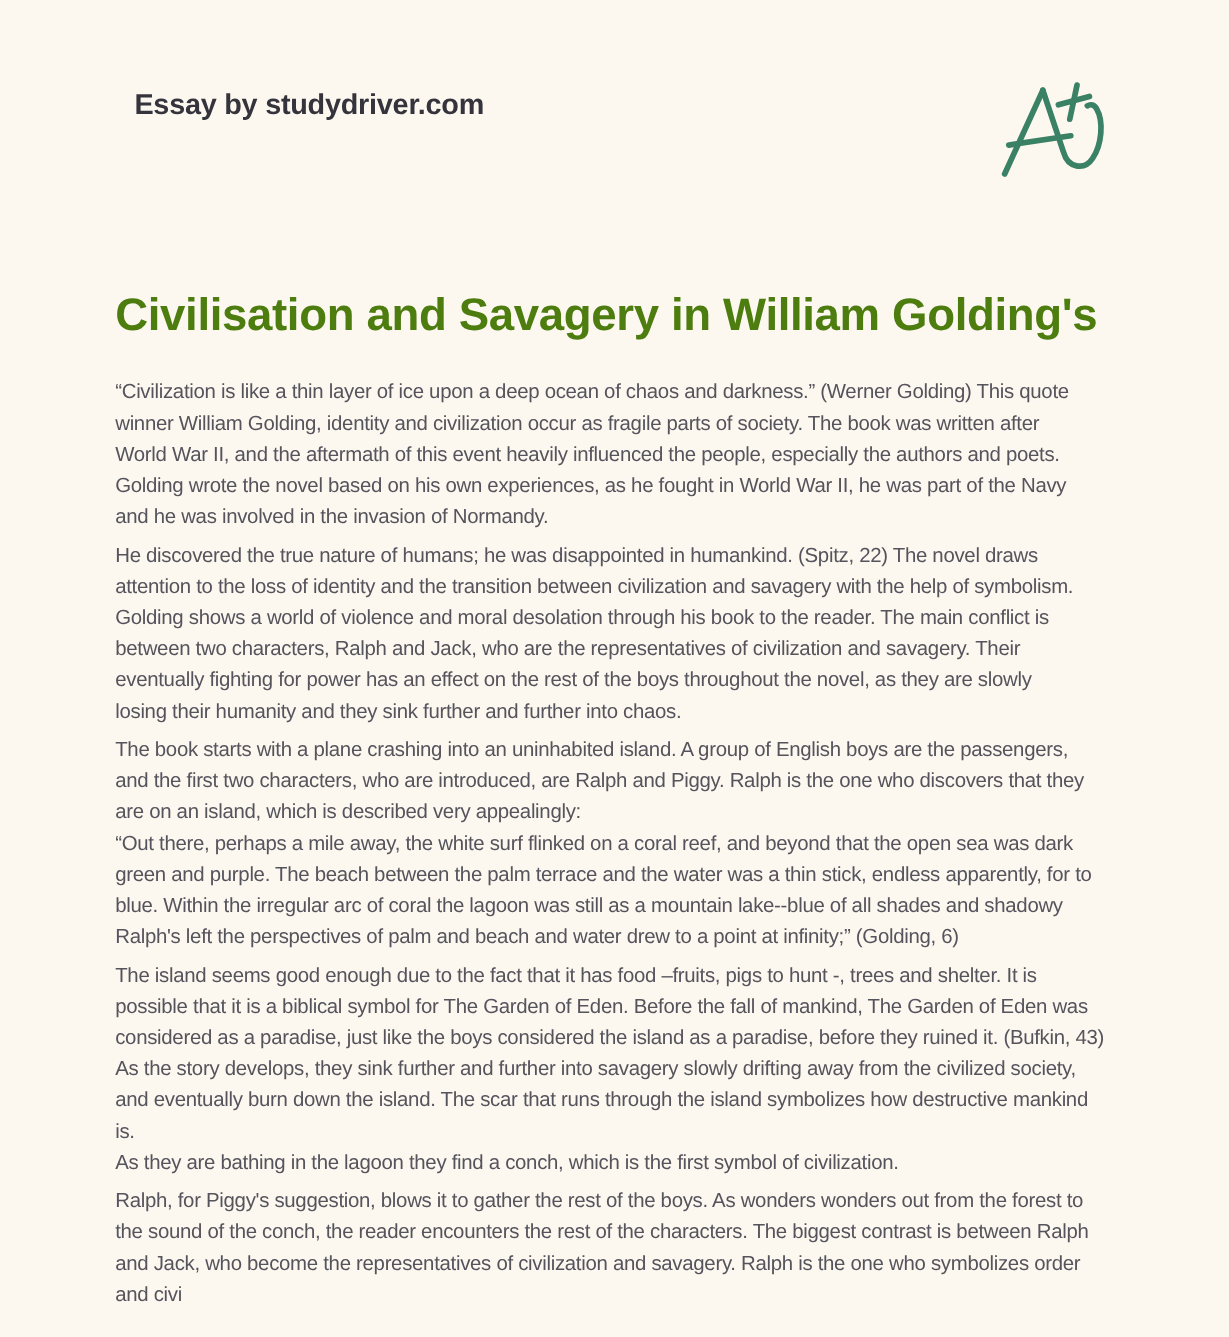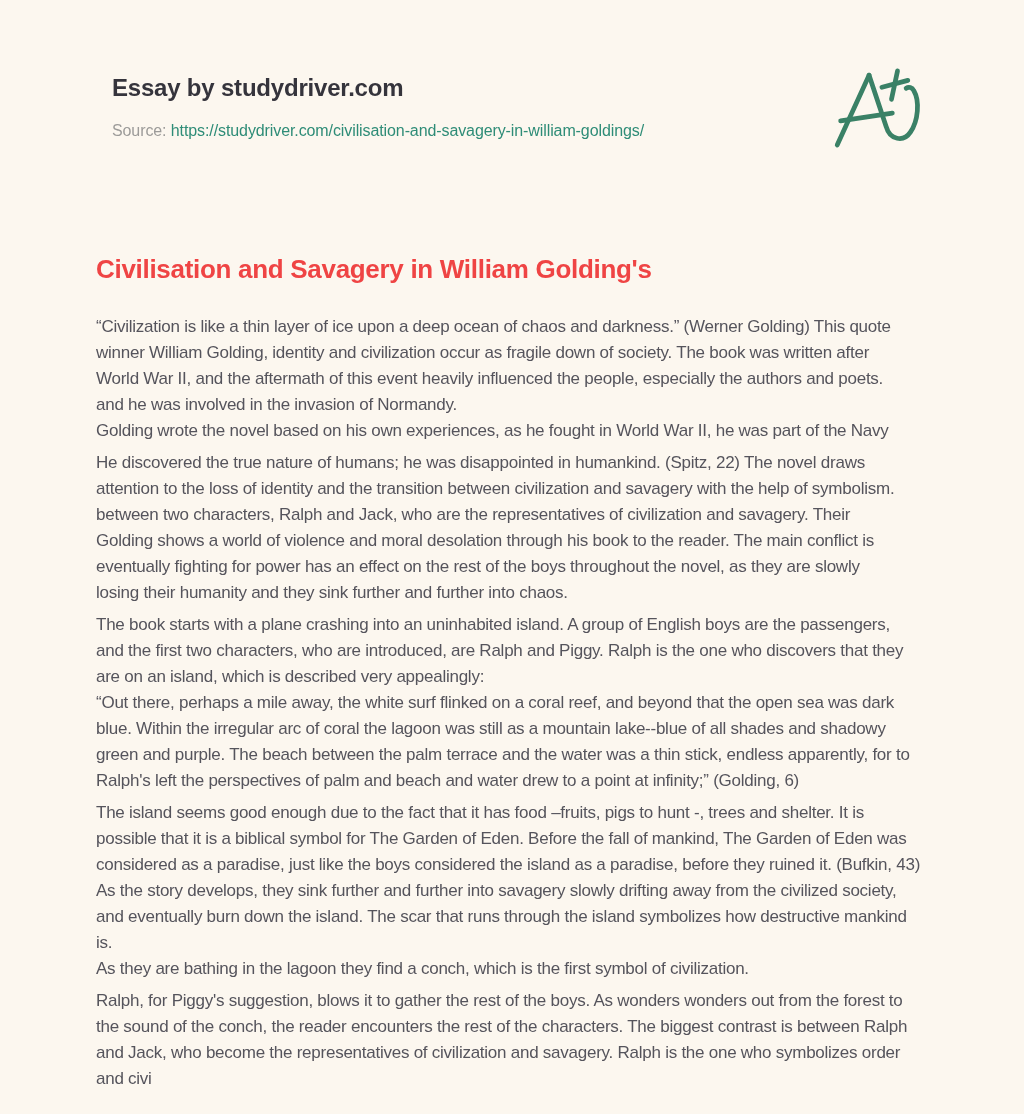--- a/index.html
+++ b/index.html
@@ -53,25 +53,25 @@
     width: 120px;
     height: 112px;
   }
   .logo svg {
     width: 100%;
     height: 100%;
   }
   .article-title {
     position: absolute;
     left: 96px;
-    top: 254px;
+    top: 242px;
     width: 840px;
-    font-size: 26px;
+    font-size: 38px;
     font-weight: 700;
-    color: #ef4444;
+    color: #4d7c0f;
     letter-spacing: -0.3px;
     margin: 0;
   }
   .essay-body {
     position: absolute;
     left: 96px;
     top: 314px;
     width: 860px;
     color: #55545C;
     font-size: 17px;
@@ -85,24 +85,20 @@
     white-space: nowrap;
   }
 </style>
 </head>
 <body>
 
 <div class="page">
 
   <div class="header">
     <h1 class="header-title">Essay by studydriver.com</h1>
-    <div class="source-line">
-      <span class="source-label">Source:</span>
-      <a class="source-link">https://studydriver.com/civilisation-and-savagery-in-william-goldings/</a>
-    </div>
   </div>
 
   <div class="logo">
     <svg viewBox="0 0 130 130" fill="none" stroke="#3A8166" stroke-width="5.5" stroke-linecap="round" stroke-linejoin="round">
 
       <path d="M 13 101 L 50 20"></path>
 
       <path d="M 50 20 L 70 80 C 74 95, 90 98, 98 86 C 107 73, 109 50, 102 38 C 100 34, 96 33, 93 35"></path>
 
       <path d="M 17 73 L 77 64"></path>
@@ -111,40 +107,40 @@
 
       <path d="M 65 34 L 95 26"></path>
     </svg>
   </div>
 
   <h2 class="article-title">Civilisation and Savagery in William Golding's</h2>
 
   <div class="essay-body">
       <div class="paragraph">
         <div class="line">“Civilization is like a thin layer of ice upon a deep ocean of chaos and darkness.” (Werner Golding) This quote</div>
-        <div class="line">winner William Golding, identity and civilization occur as fragile down of society. The book was written after</div>
+        <div class="line">winner William Golding, identity and civilization occur as fragile parts of society. The book was written after</div>
         <div class="line">World War II, and the aftermath of this event heavily influenced the people, especially the authors and poets.</div>
+        <div class="line">Golding wrote the novel based on his own experiences, as he fought in World War II, he was part of the Navy</div>
         <div class="line">and he was involved in the invasion of Normandy.</div>
-        <div class="line">Golding wrote the novel based on his own experiences, as he fought in World War II, he was part of the Navy</div>
       </div>
       <div class="paragraph">
         <div class="line">He discovered the true nature of humans; he was disappointed in humankind. (Spitz, 22) The novel draws</div>
         <div class="line">attention to the loss of identity and the transition between civilization and savagery with the help of symbolism.</div>
+        <div class="line">Golding shows a world of violence and moral desolation through his book to the reader. The main conflict is</div>
         <div class="line">between two characters, Ralph and Jack, who are the representatives of civilization and savagery. Their</div>
-        <div class="line">Golding shows a world of violence and moral desolation through his book to the reader. The main conflict is</div>
         <div class="line">eventually fighting for power has an effect on the rest of the boys throughout the novel, as they are slowly</div>
         <div class="line">losing their humanity and they sink further and further into chaos.</div>
       </div>
       <div class="paragraph">
         <div class="line">The book starts with a plane crashing into an uninhabited island. A group of English boys are the passengers,</div>
         <div class="line">and the first two characters, who are introduced, are Ralph and Piggy. Ralph is the one who discovers that they</div>
         <div class="line">are on an island, which is described very appealingly:</div>
         <div class="line">“Out there, perhaps a mile away, the white surf flinked on a coral reef, and beyond that the open sea was dark</div>
+        <div class="line">green and purple. The beach between the palm terrace and the water was a thin stick, endless apparently, for to</div>
         <div class="line">blue. Within the irregular arc of coral the lagoon was still as a mountain lake--blue of all shades and shadowy</div>
-        <div class="line">green and purple. The beach between the palm terrace and the water was a thin stick, endless apparently, for to</div>
         <div class="line">Ralph's left the perspectives of palm and beach and water drew to a point at infinity;” (Golding, 6)</div>
       </div>
       <div class="paragraph">
         <div class="line">The island seems good enough due to the fact that it has food –fruits, pigs to hunt -, trees and shelter. It is</div>
         <div class="line">possible that it is a biblical symbol for The Garden of Eden. Before the fall of mankind, The Garden of Eden was</div>
         <div class="line">considered as a paradise, just like the boys considered the island as a paradise, before they ruined it. (Bufkin, 43)</div>
         <div class="line">As the story develops, they sink further and further into savagery slowly drifting away from the civilized society,</div>
         <div class="line">and eventually burn down the island. The scar that runs through the island symbolizes how destructive mankind</div>
         <div class="line">is.</div>
         <div class="line">As they are bathing in the lagoon they find a conch, which is the first symbol of civilization.</div>

